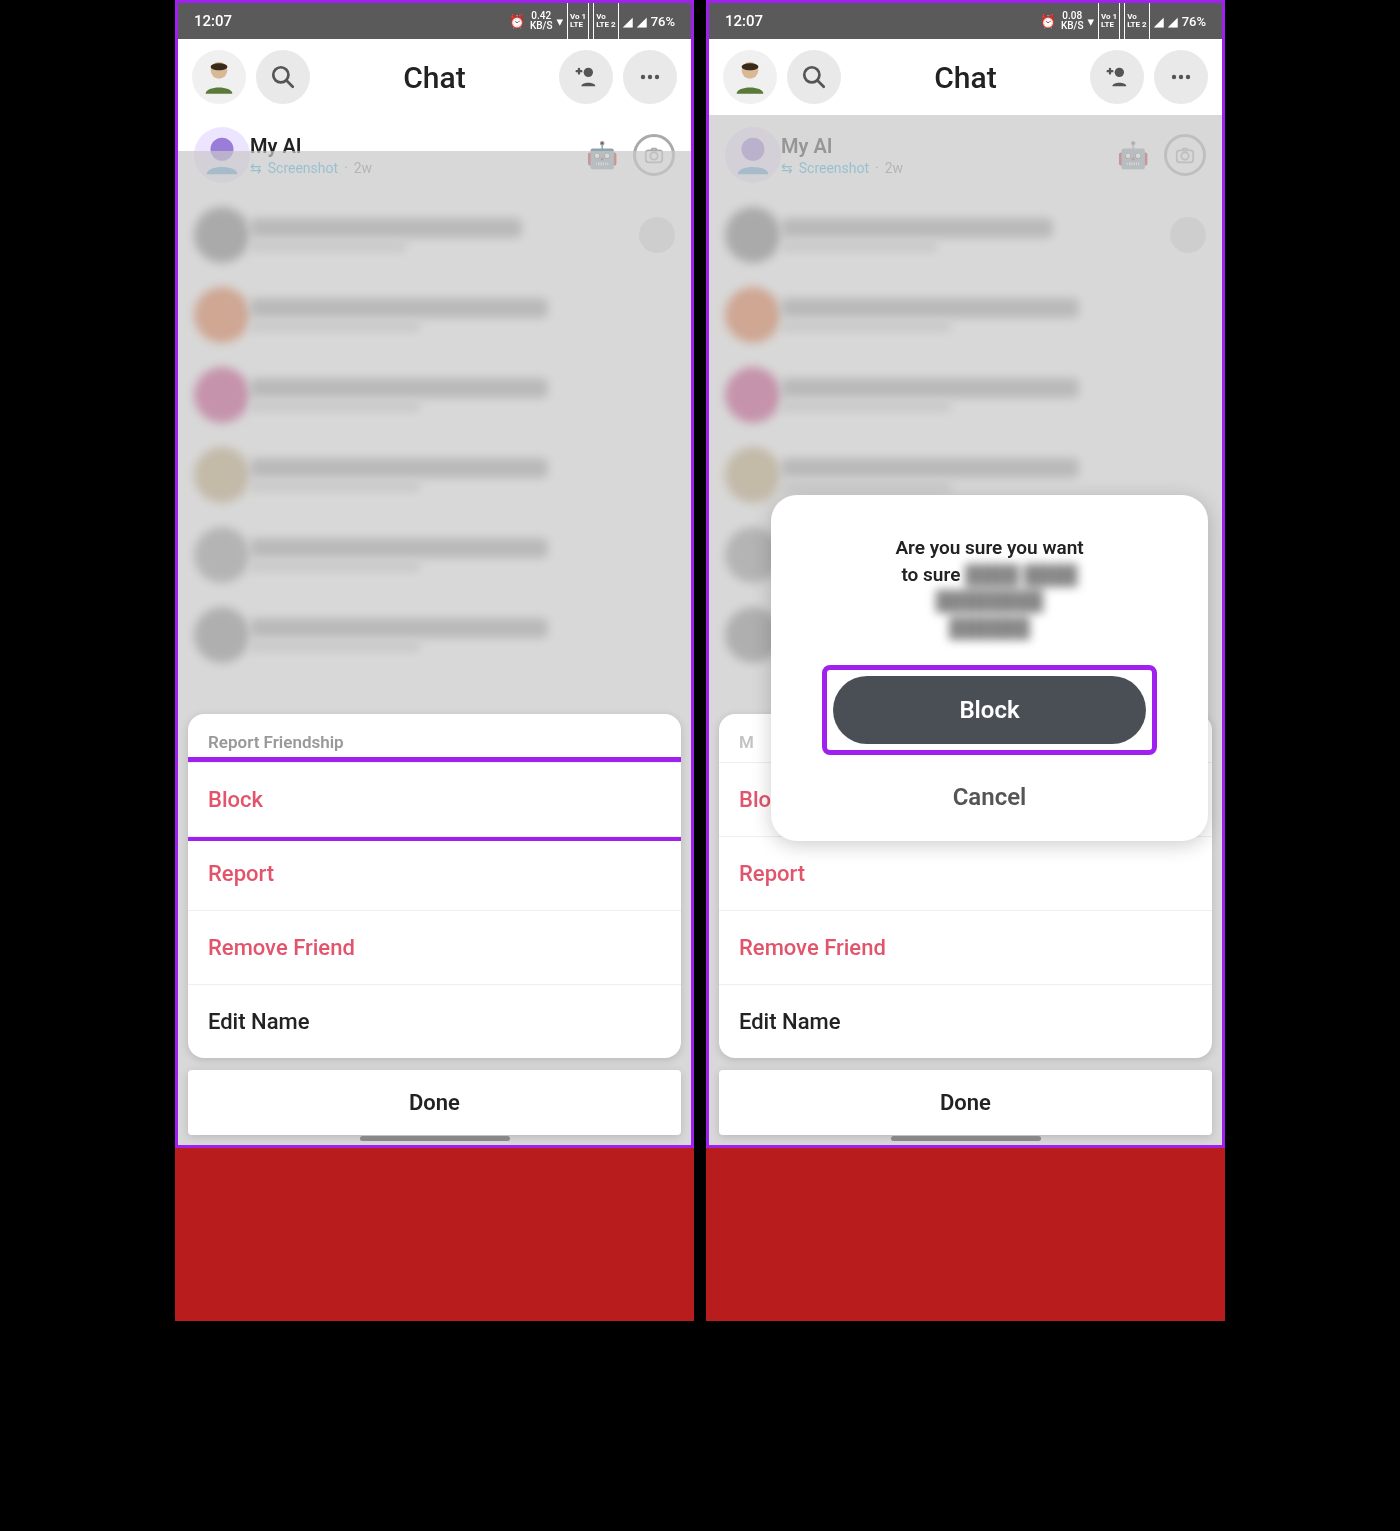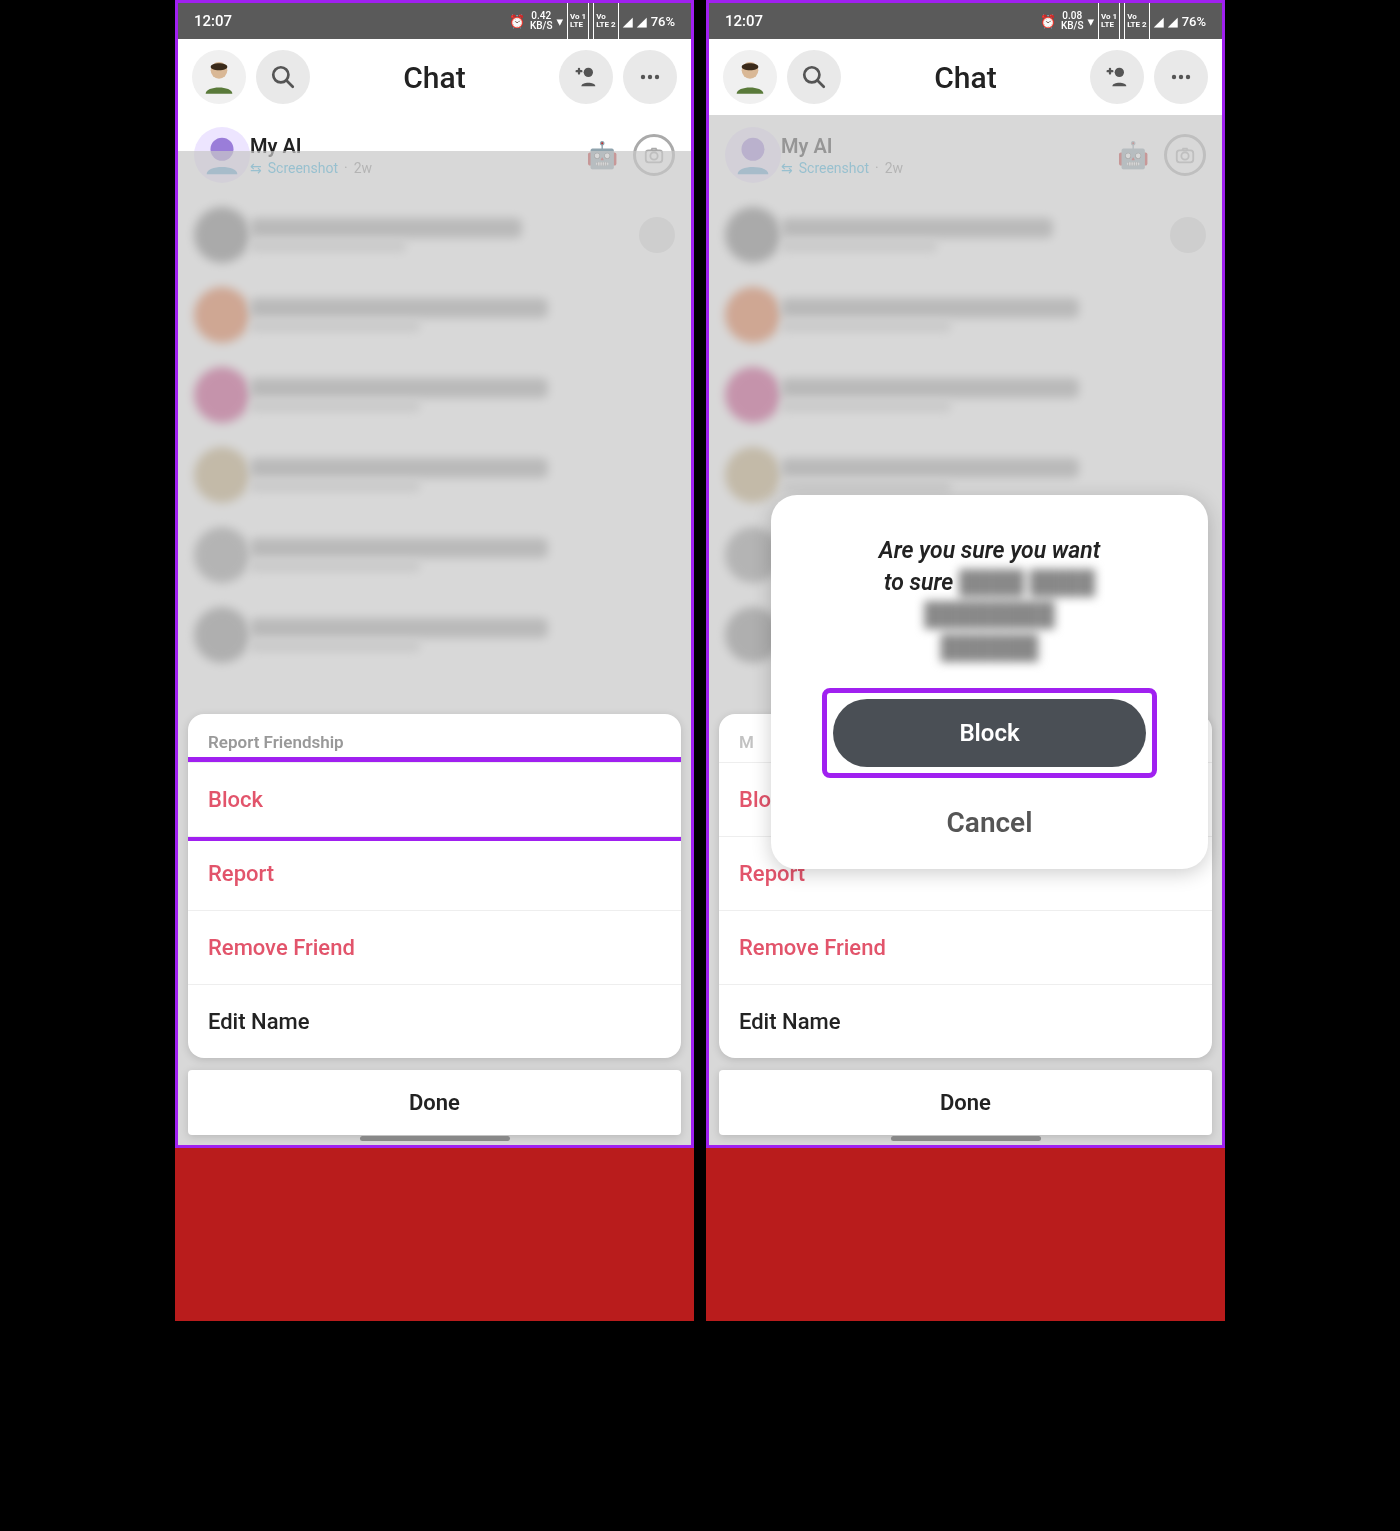--- a/index.html
+++ b/index.html
@@ -86,28 +86,28 @@
   }
   .highlight-box {
     border:5px solid #a020f0; margin:-5px;
   }
   .dialog {
     position:absolute; left:62px; right:14px; top:380px;
     background:#fff; border-radius:26px;
     padding:40px 28px 24px; text-align:center;
     box-shadow:0 4px 20px rgba(0,0,0,0.2);
   }
-  .dialog-text { font-size:23px; font-weight:600; color:#222; line-height:1.4;font-style:italic; }
+  .dialog-text { font-size:19px; font-weight:600; color:#222; line-height:1.4; }
   .dialog-text .blur-name { filter:blur(5px); color:#888; }
   .dialog-block-wrap { border:5px solid #a020f0; border-radius:8px; padding:6px; margin:24px auto 10px; display:inline-block; width:88%; }
   .dialog-block {
     background:#4a4f55; color:#fff; font-size:24px; font-weight:600;
     border-radius:40px; padding:20px 0; width:100%;
   }
-  .dialog-cancel { font-size:28px; font-weight:600; color:#555; padding:18px 0 6px; }
+  .dialog-cancel { font-size:24px; font-weight:600; color:#555; padding:18px 0 6px; }
   .home-indicator {
     position:absolute; bottom:4px; left:50%; transform:translateX(-50%);
     width:150px; height:5px; background:#888; border-radius:3px;
   }
 </style>
 </head>
 <body>
 
 <div class="outer">
 

